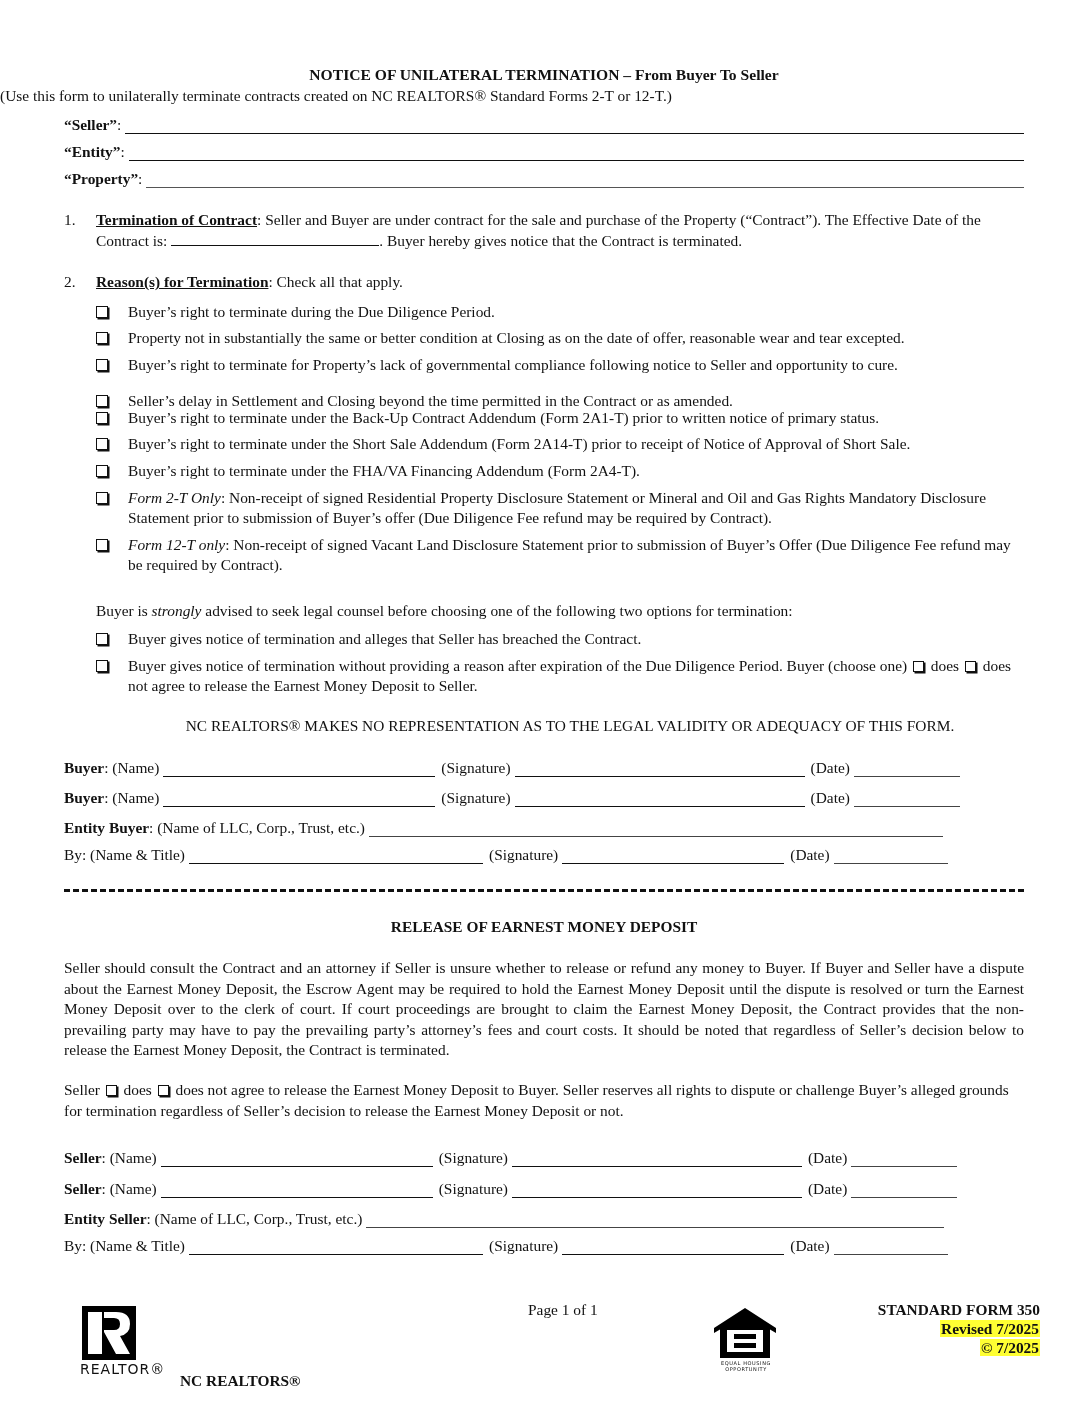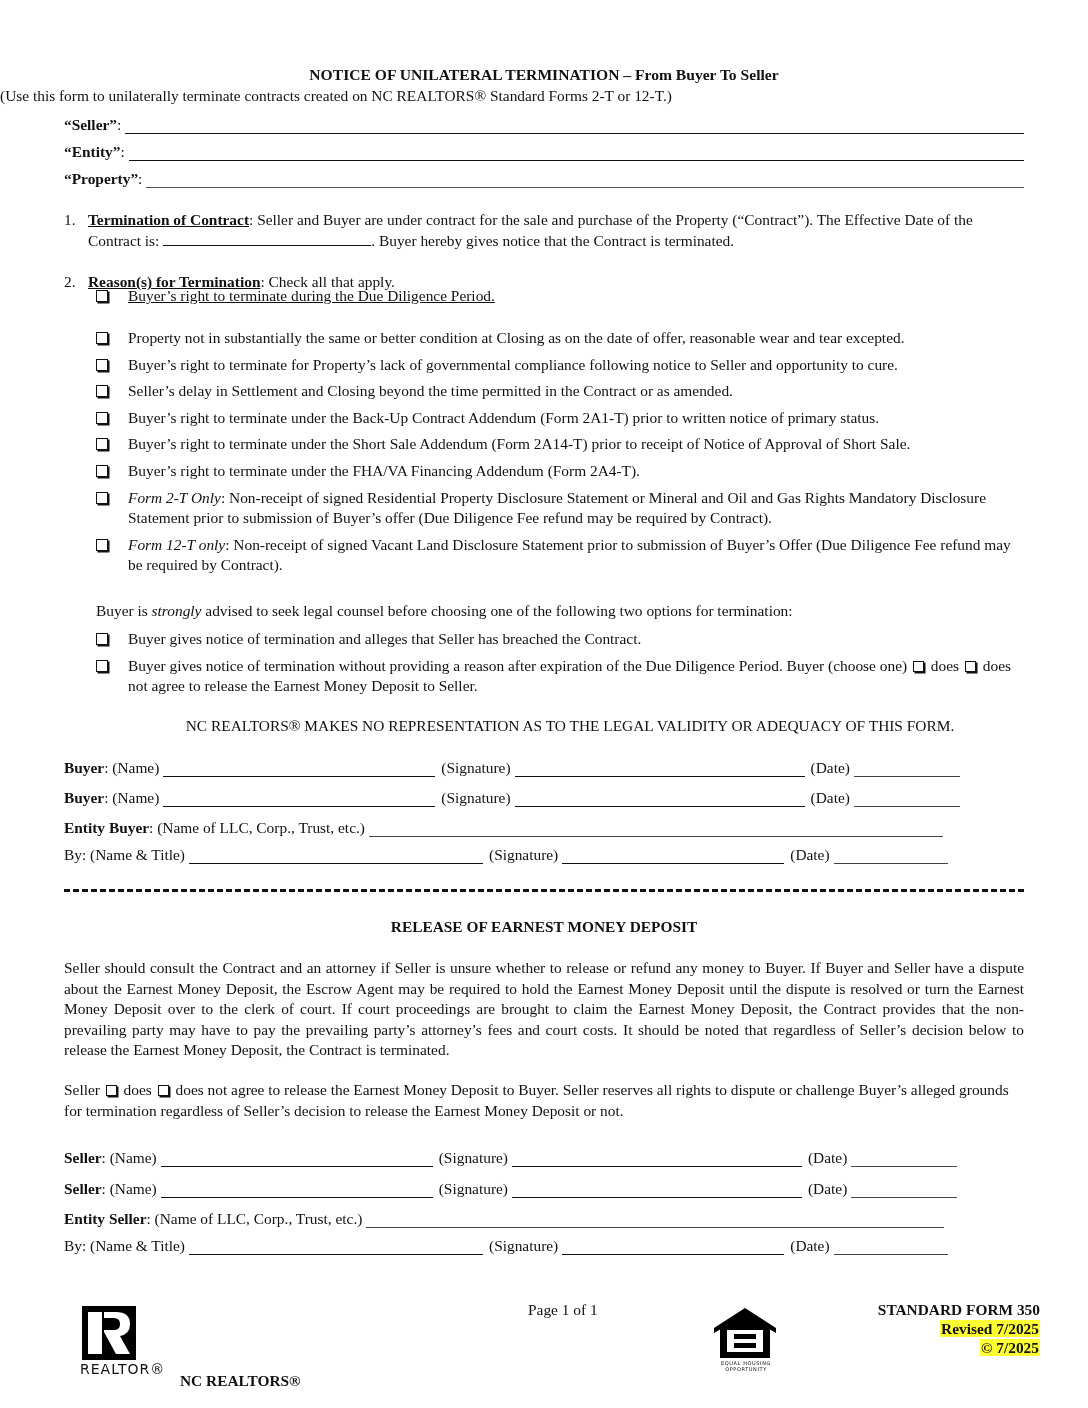--- a/index.html
+++ b/index.html
@@ -9,21 +9,21 @@
     font-size: 15.4px; color: #111;
   }
   .abs { position: absolute; white-space: nowrap; }
   .title { left: 0; width: 1088px; text-align: center; font-weight: bold; font-size: 15.6px; }
   .subtitle { left: 0; width: 1088px; }
   .party-row { left: 64px; width: 960px; display: flex; align-items: flex-end; }
   .party-row b { font-weight: bold; }
   .fill-line { flex: 1; border-bottom: 1.6px solid #111; margin-left: 4px; height: 14px; }
   .para { left: 64px; width: 960px; white-space: normal; line-height: 21px; }
   .num { position: absolute; left: 0; }
-  .para-body { margin-left: 24px; }
+  .para-body { margin-left: 32px; }
   .u-bold { font-weight: bold; text-decoration: underline; }
   .blank-inline { display: inline-block; border-bottom: 1px solid #111; width: 208px; height: 14px; vertical-align: baseline; }
   .cb-item { left: 96px; width: 930px; white-space: normal; line-height: 20px; display: flex; }
   .cb { display: inline-block; width: 10px; height: 10px; border: 1.3px solid #111; box-shadow: 1.5px 1.5px 0 #111; margin-right: 20px; margin-top: 4px; flex: 0 0 auto; position: relative; top: 0; }
   .cb-inline { display: inline-block; width: 9px; height: 9px; border: 1.3px solid #111; box-shadow: 1.5px 1.5px 0 #111; margin: 0 3px 0 2px; vertical-align: -1px; }
   .cb-text { flex: 1; }
   .advice { left: 96px; }
   .disclaimer { left: 0; width: 1088px; text-align: center; }
   .sig-row { left: 64px; width: 960px; display: flex; align-items: flex-end; }
   .sig-row .ln { border-bottom: 1.3px solid #111; height: 14px; margin: 0 6px 0 4px; }
@@ -69,33 +69,33 @@
   </div>
 </div>
 
 <div class="abs para" style="top:271px;">
   <span class="num">2.</span>
   <div class="para-body">
     <span class="u-bold">Reason(s) for Termination</span><span>: Check all that apply.</span>
   </div>
 </div>
 
-<div class="abs cb-item" style="top:286px;text-decoration:underline;">
+<div class="abs cb-item" style="top:302px;">
   <span class="cb"></span>
   <span class="cb-text">Buyer’s right to terminate during the Due Diligence Period.</span>
 </div>
 <div class="abs cb-item" style="top:328px;">
   <span class="cb"></span>
   <span class="cb-text">Property not in substantially the same or better condition at Closing as on the date of offer, reasonable wear and tear excepted.</span>
 </div>
 <div class="abs cb-item" style="top:355px;">
   <span class="cb"></span>
   <span class="cb-text">Buyer’s right to terminate for Property’s lack of governmental compliance following notice to Seller and opportunity to cure.</span>
 </div>
-<div class="abs cb-item" style="top:381px;justify-content:flex-end;">
+<div class="abs cb-item" style="top:391px;justify-content:flex-end;">
   <span class="cb"></span>
   <span class="cb-text">Seller’s delay in Settlement and Closing beyond the time permitted in the Contract or as amended.</span>
 </div>
 <div class="abs cb-item" style="top:408px;">
   <span class="cb"></span>
   <span class="cb-text">Buyer’s right to terminate under the Back-Up Contract Addendum (Form 2A1-T) prior to written notice of primary status.</span>
 </div>
 <div class="abs cb-item" style="top:434px;">
   <span class="cb"></span>
   <span class="cb-text">Buyer’s right to terminate under the Short Sale Addendum (Form 2A14-T) prior to receipt of Notice of Approval of Short Sale.</span>

